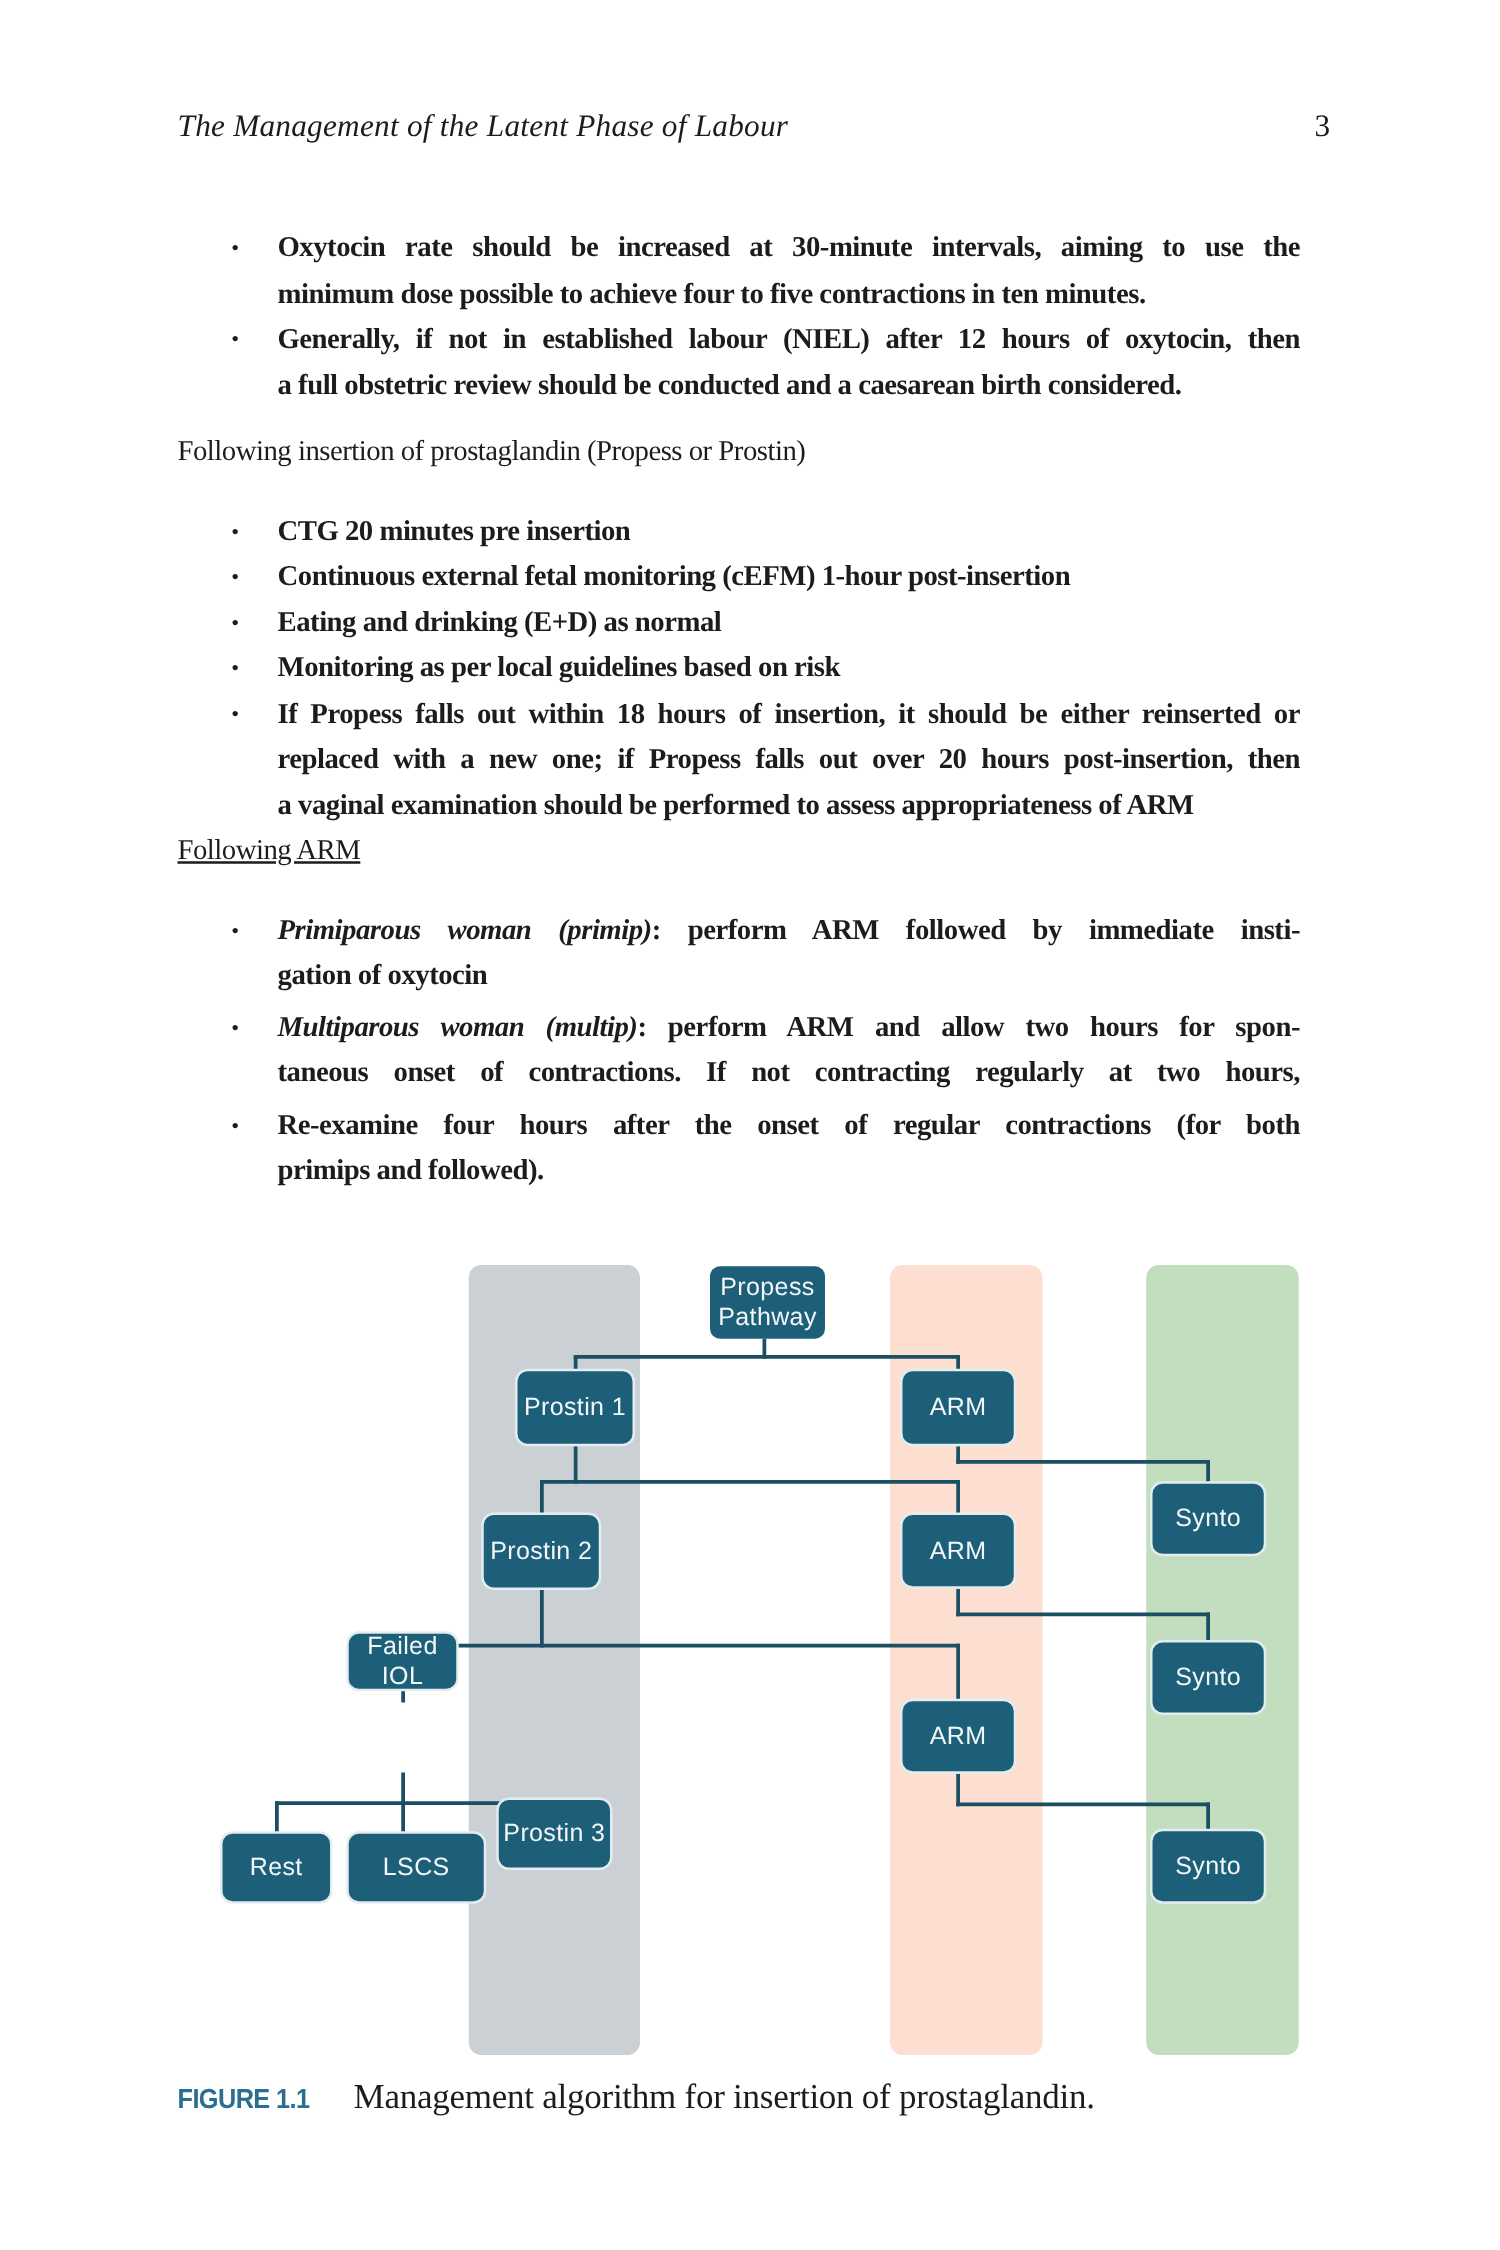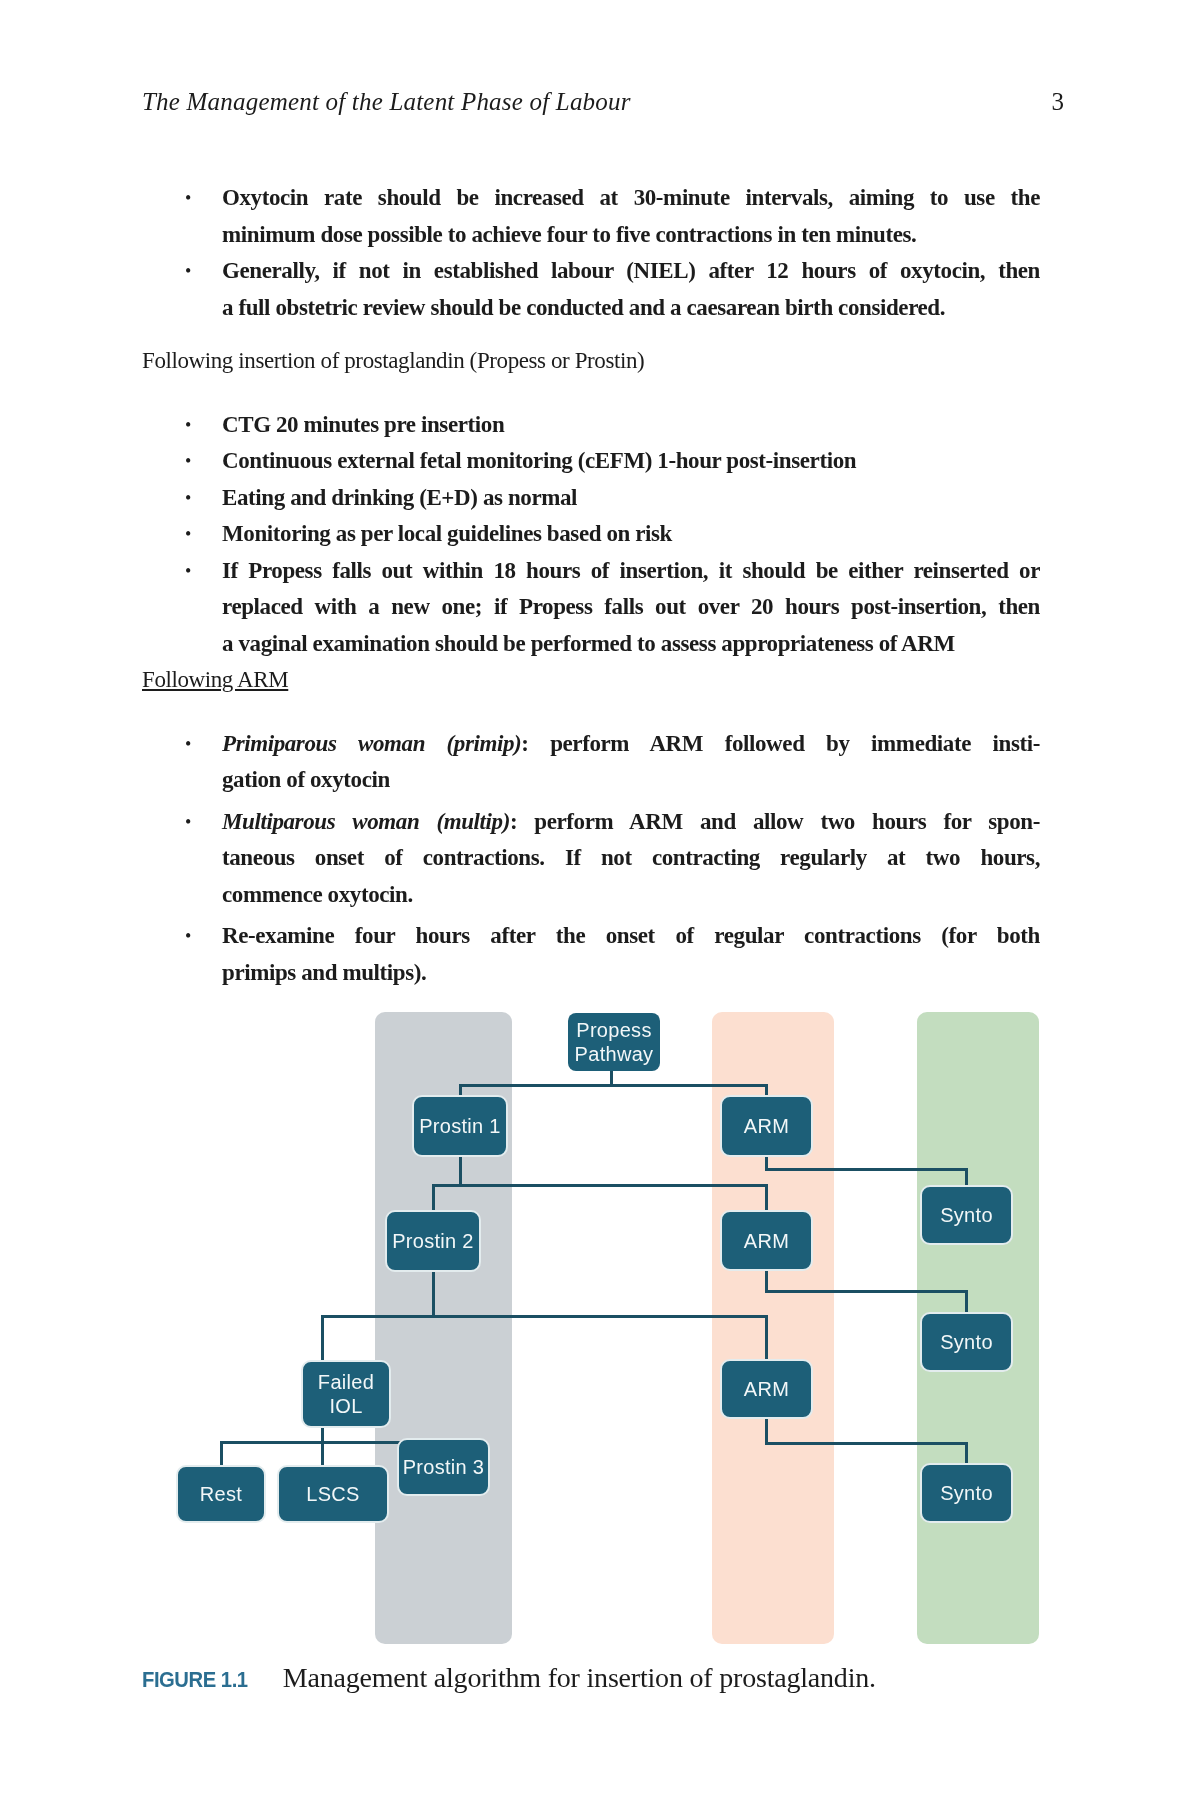--- a/index.html
+++ b/index.html
@@ -137,28 +137,27 @@
       <div class="bullet-text">
         <div class="bline jl"><span class="it">Primiparous woman (primip)</span><span>: perform ARM followed by immediate insti-</span></div>
         <div class="bline">gation of oxytocin</div>
       </div>
     </div>
     <div class="bullet-item cgap">
       <span class="glyph">•</span>
       <div class="bullet-text">
         <div class="bline jl"><span class="it">Multiparous woman (multip)</span><span>: perform ARM and allow two hours for spon-</span></div>
         <div class="bline jl">taneous onset of contractions. If not contracting regularly at two hours,</div>
-        <div class="bline">commence oxytocin.</div>
       </div>
     </div>
     <div class="bullet-item cgap">
       <span class="glyph">•</span>
       <div class="bullet-text">
         <div class="bline jl">Re-examine four hours after the onset of regular contractions (for both</div>
-        <div class="bline">primips and multips).</div>
+        <div class="bline">primips and followed).</div>
       </div>
     </div>
   </div>
 </div>
 
 <div class="band gray"></div>
 <div class="band peach"></div>
 <div class="band green"></div>
 
 <div>
@@ -202,21 +201,21 @@
   <div class="seg" style="left:965px;top:1442px;width:3px;height:23px;"></div>
 </div>
 
 <div class="node noborder" style="left:568px;top:1013px;width:92px;height:58px;">Propess Pathway</div>
 <div class="node" style="left:412px;top:1095px;width:96px;height:62px;">Prostin 1</div>
 <div class="node" style="left:720px;top:1095px;width:93px;height:62px;">ARM</div>
 <div class="node" style="left:920px;top:1185px;width:93px;height:60px;">Synto</div>
 <div class="node" style="left:385px;top:1210px;width:96px;height:62px;">Prostin 2</div>
 <div class="node" style="left:720px;top:1210px;width:93px;height:61px;">ARM</div>
 <div class="node" style="left:920px;top:1312px;width:93px;height:60px;">Synto</div>
-<div class="node" style="left:277px;top:1360px;width:90px;height:68px;margin-left:24px;">Failed IOL</div>
+<div class="node" style="left:277px;top:1305px;width:90px;height:48px;">Failed IOL</div>
 <div class="node" style="left:720px;top:1359px;width:93px;height:60px;">ARM</div>
 <div class="node" style="left:176px;top:1465px;width:90px;height:58px;">Rest</div>
 <div class="node" style="left:277px;top:1465px;width:112px;height:58px;">LSCS</div>
 <div class="node" style="left:397px;top:1438px;width:93px;height:58px;">Prostin 3</div>
 <div class="node" style="left:920px;top:1463px;width:93px;height:60px;">Synto</div>
 
 <div class="caption">
   <span class="flabel">FIGURE 1.1</span>
   <span class="ftext">Management algorithm for insertion of prostaglandin.</span>
 </div>

